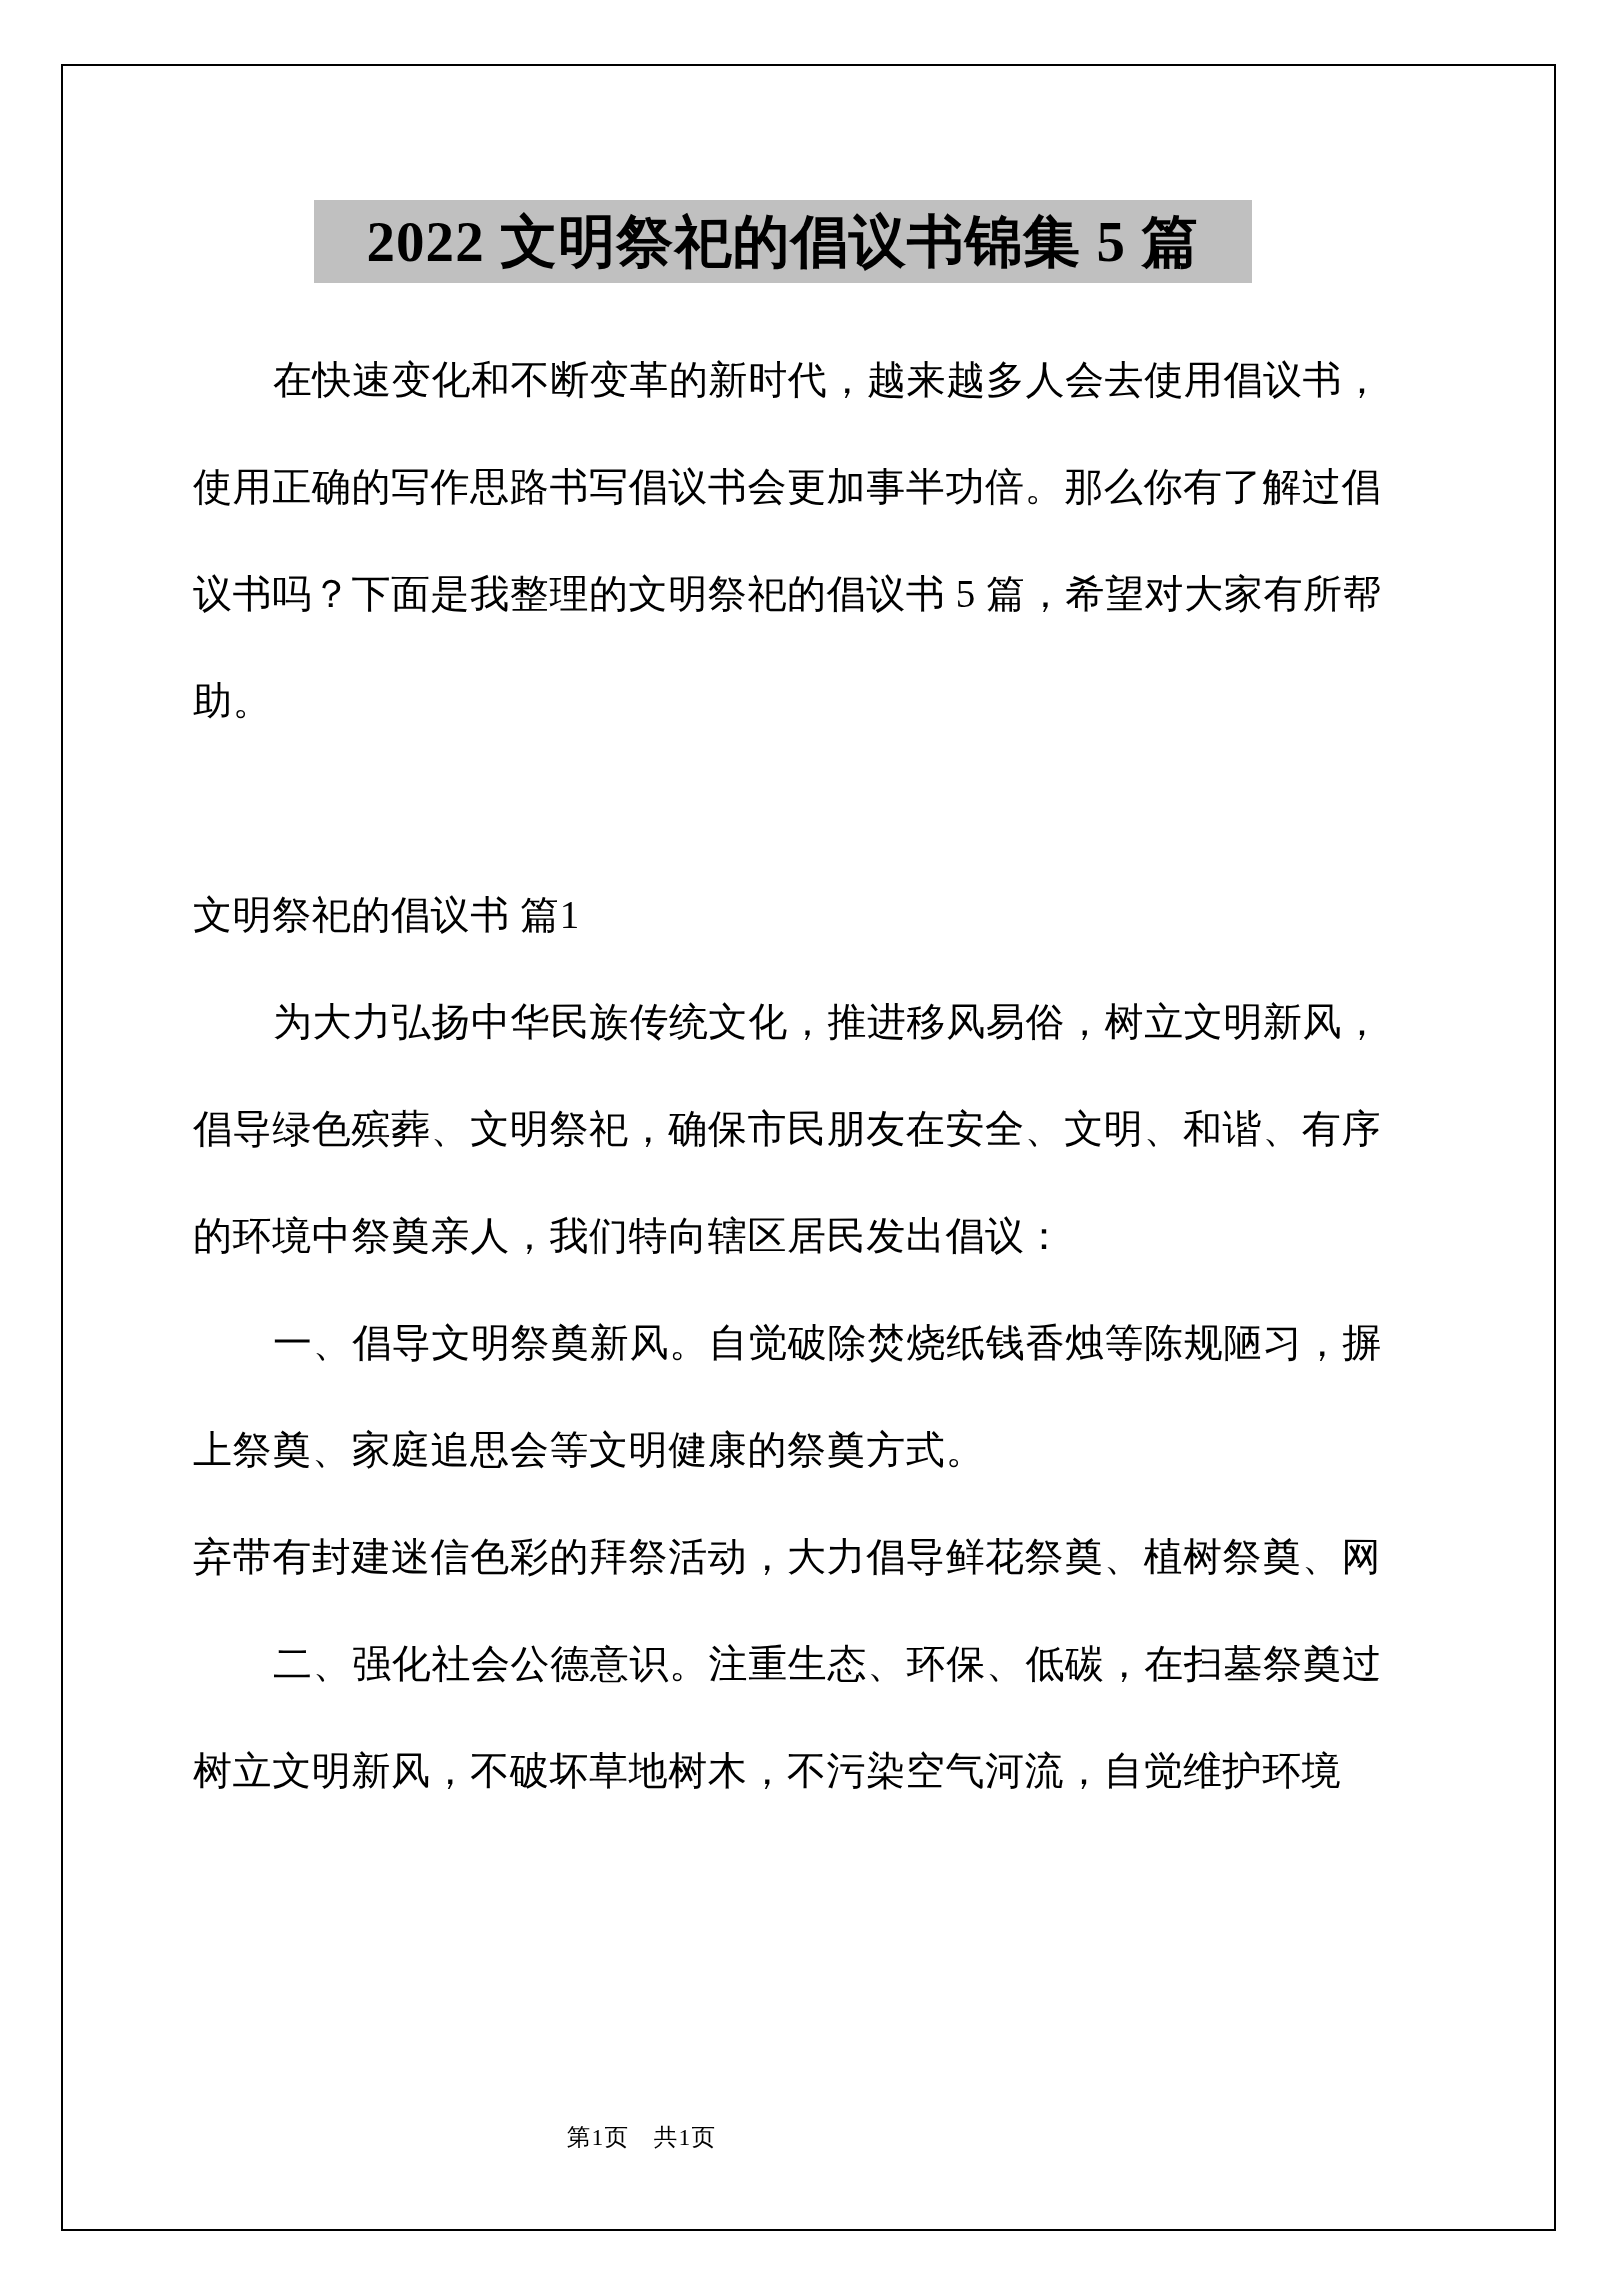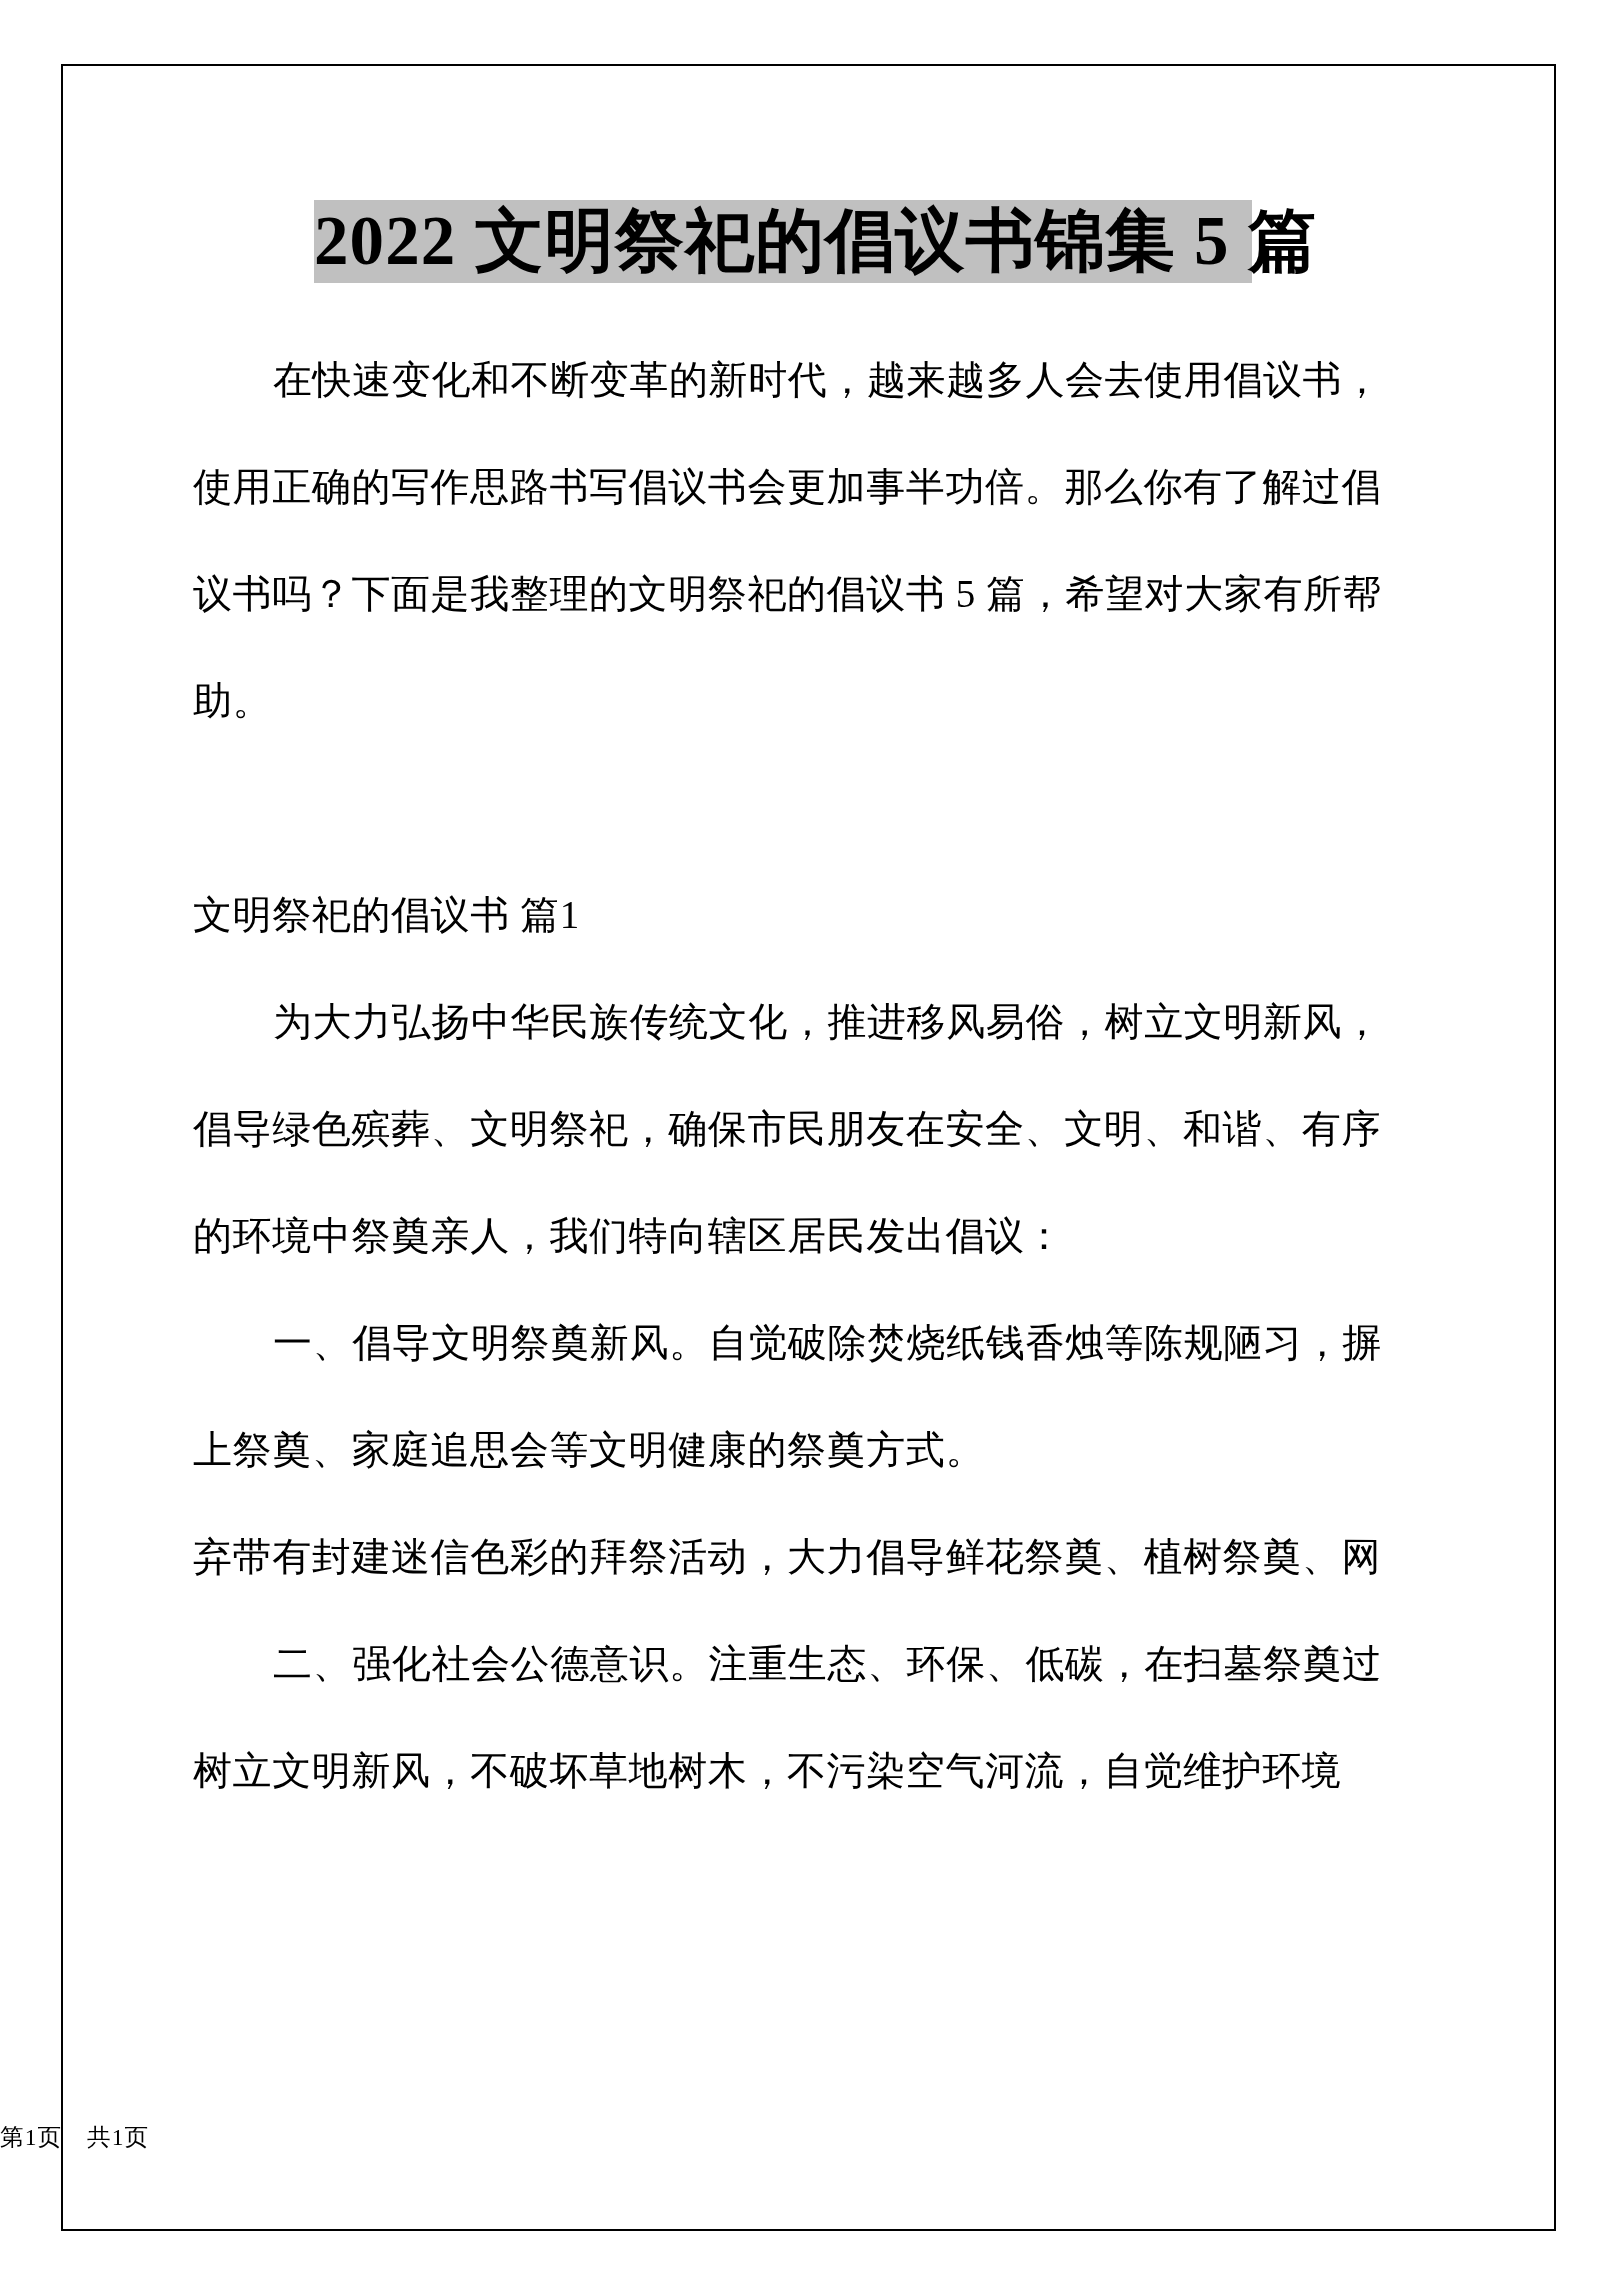--- a/index.html
+++ b/index.html
@@ -26,21 +26,21 @@
   }
   .title-bar {
     position: absolute;
     left: 314px;
     top: 200px;
     width: 938px;
     height: 83px;
     background: #c0c0c0;
     text-align: center;
     line-height: 83px;
-    font-size: 69px;
+    font-size: 57px;
     font-weight: bold;
     white-space: nowrap;
     letter-spacing: 1.1px;
   }
   .content {
     position: absolute;
     left: 193px;
     top: 326px;
     width: 1239px;
   }
@@ -52,20 +52,21 @@
     white-space: nowrap;
   }
   .line.indent {
     padding-left: 80px;
   }
   .footer {
     position: absolute;
     left: 0;
     top: 2121px;
     width: 1283px;
+    text-align: center;
     font-size: 23.6px;
     letter-spacing: 1.1px;
   }
 </style>
 </head>
 <body>
 
 <div class="page-border"></div>
 
 <div class="title-bar">2022 文明祭祀的倡议书锦集 5 篇</div>

